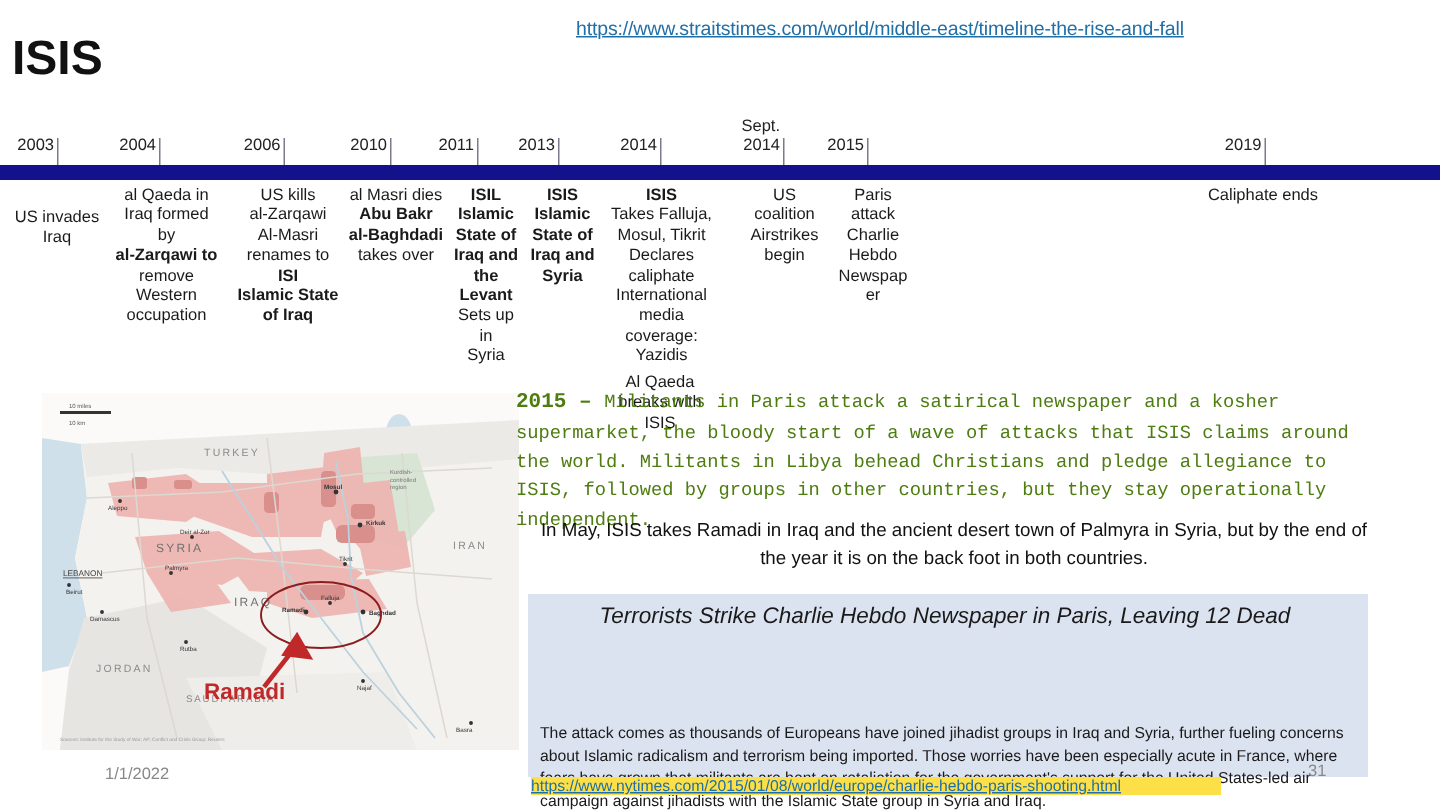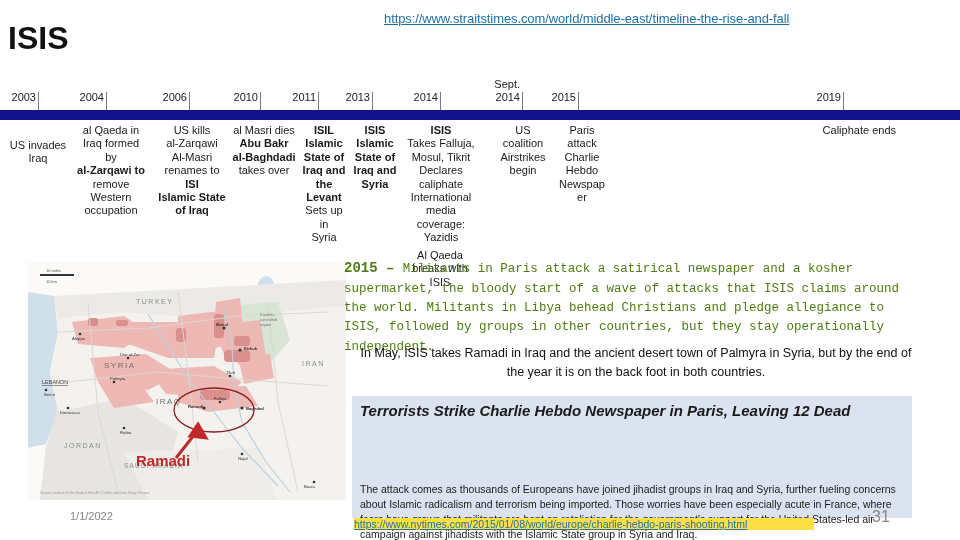--- a/index.html
+++ b/index.html
@@ -64,38 +64,38 @@
     font-size:11px;color:#1a1a1a;line-height:1.22;text-align:center;
   }
 
   
   #news-box{
     position:absolute;left:352px;top:396px;width:560px;height:122px;
     background:#DCE3F0;
   }
   #news-headline{
     position:absolute;left:8px;top:6px;width:540px;
-    font-size:15px;font-weight:bold;font-style:italic;color:#1a1a1a;line-height:1.22;
+    font-size:15px;font-weight:normal;font-style:italic;color:#1a1a1a;line-height:1.22;text-align:center;
   }
   #news-body{
     position:absolute;left:8px;top:50px;width:544px;
     font-size:10.5px;color:#1a1a1a;line-height:1.42;margin-top:36px;
   }
   #news-link{
     position:absolute;left:354px;top:518px;width:460px;
     font-size:10.5px;color:#1F6FA8;text-decoration:underline;
     background:#fde047;white-space:nowrap;
   }
 
   
   #footer-date{
     position:absolute;left:70px;top:510px;font-size:11px;color:#888;
   }
   #slide-number{
-    position:absolute;left:872px;top:508px;font-size:16px;color:#888;text-align:right;
+    position:absolute;left:872px;top:508px;font-size:11px;color:#888;text-align:right;
   }
 </style>
 </head>
 <body>
 
 <div class="slide">
 
   <div id="source-url">https://www.straitstimes.com/world/middle-east/timeline-the-rise-and-fall</div>
 
   <div id="slide-title">ISIS</div>
@@ -210,21 +210,21 @@
         <div>begin</div>
       </div>
       <div class="event" style="left: 556px; top: 124px; width: 52px;">
         <div>Paris</div>
         <div>attack</div>
         <div>Charlie</div>
         <div>Hebdo</div>
         <div>Newspap</div>
         <div>er</div>
       </div>
-      <div class="event" style="left: 788px; top: 124px; width: 108px; text-align: right;">
+      <div class="event" style="left: 788px; top: 124px; width: 108px;">
         <div>Caliphate ends</div>
       </div>
     </div>
 
   <div id="stray-alqaeda">Al Qaeda breaks with ISIS</div>
 
   <div id="map-figure">
     <svg width="318" height="238" viewBox="0 0 318 238" xmlns="http://www.w3.org/2000/svg">
       <rect x="0" y="0" width="318" height="238" fill="#FBFAF8"></rect>
 

